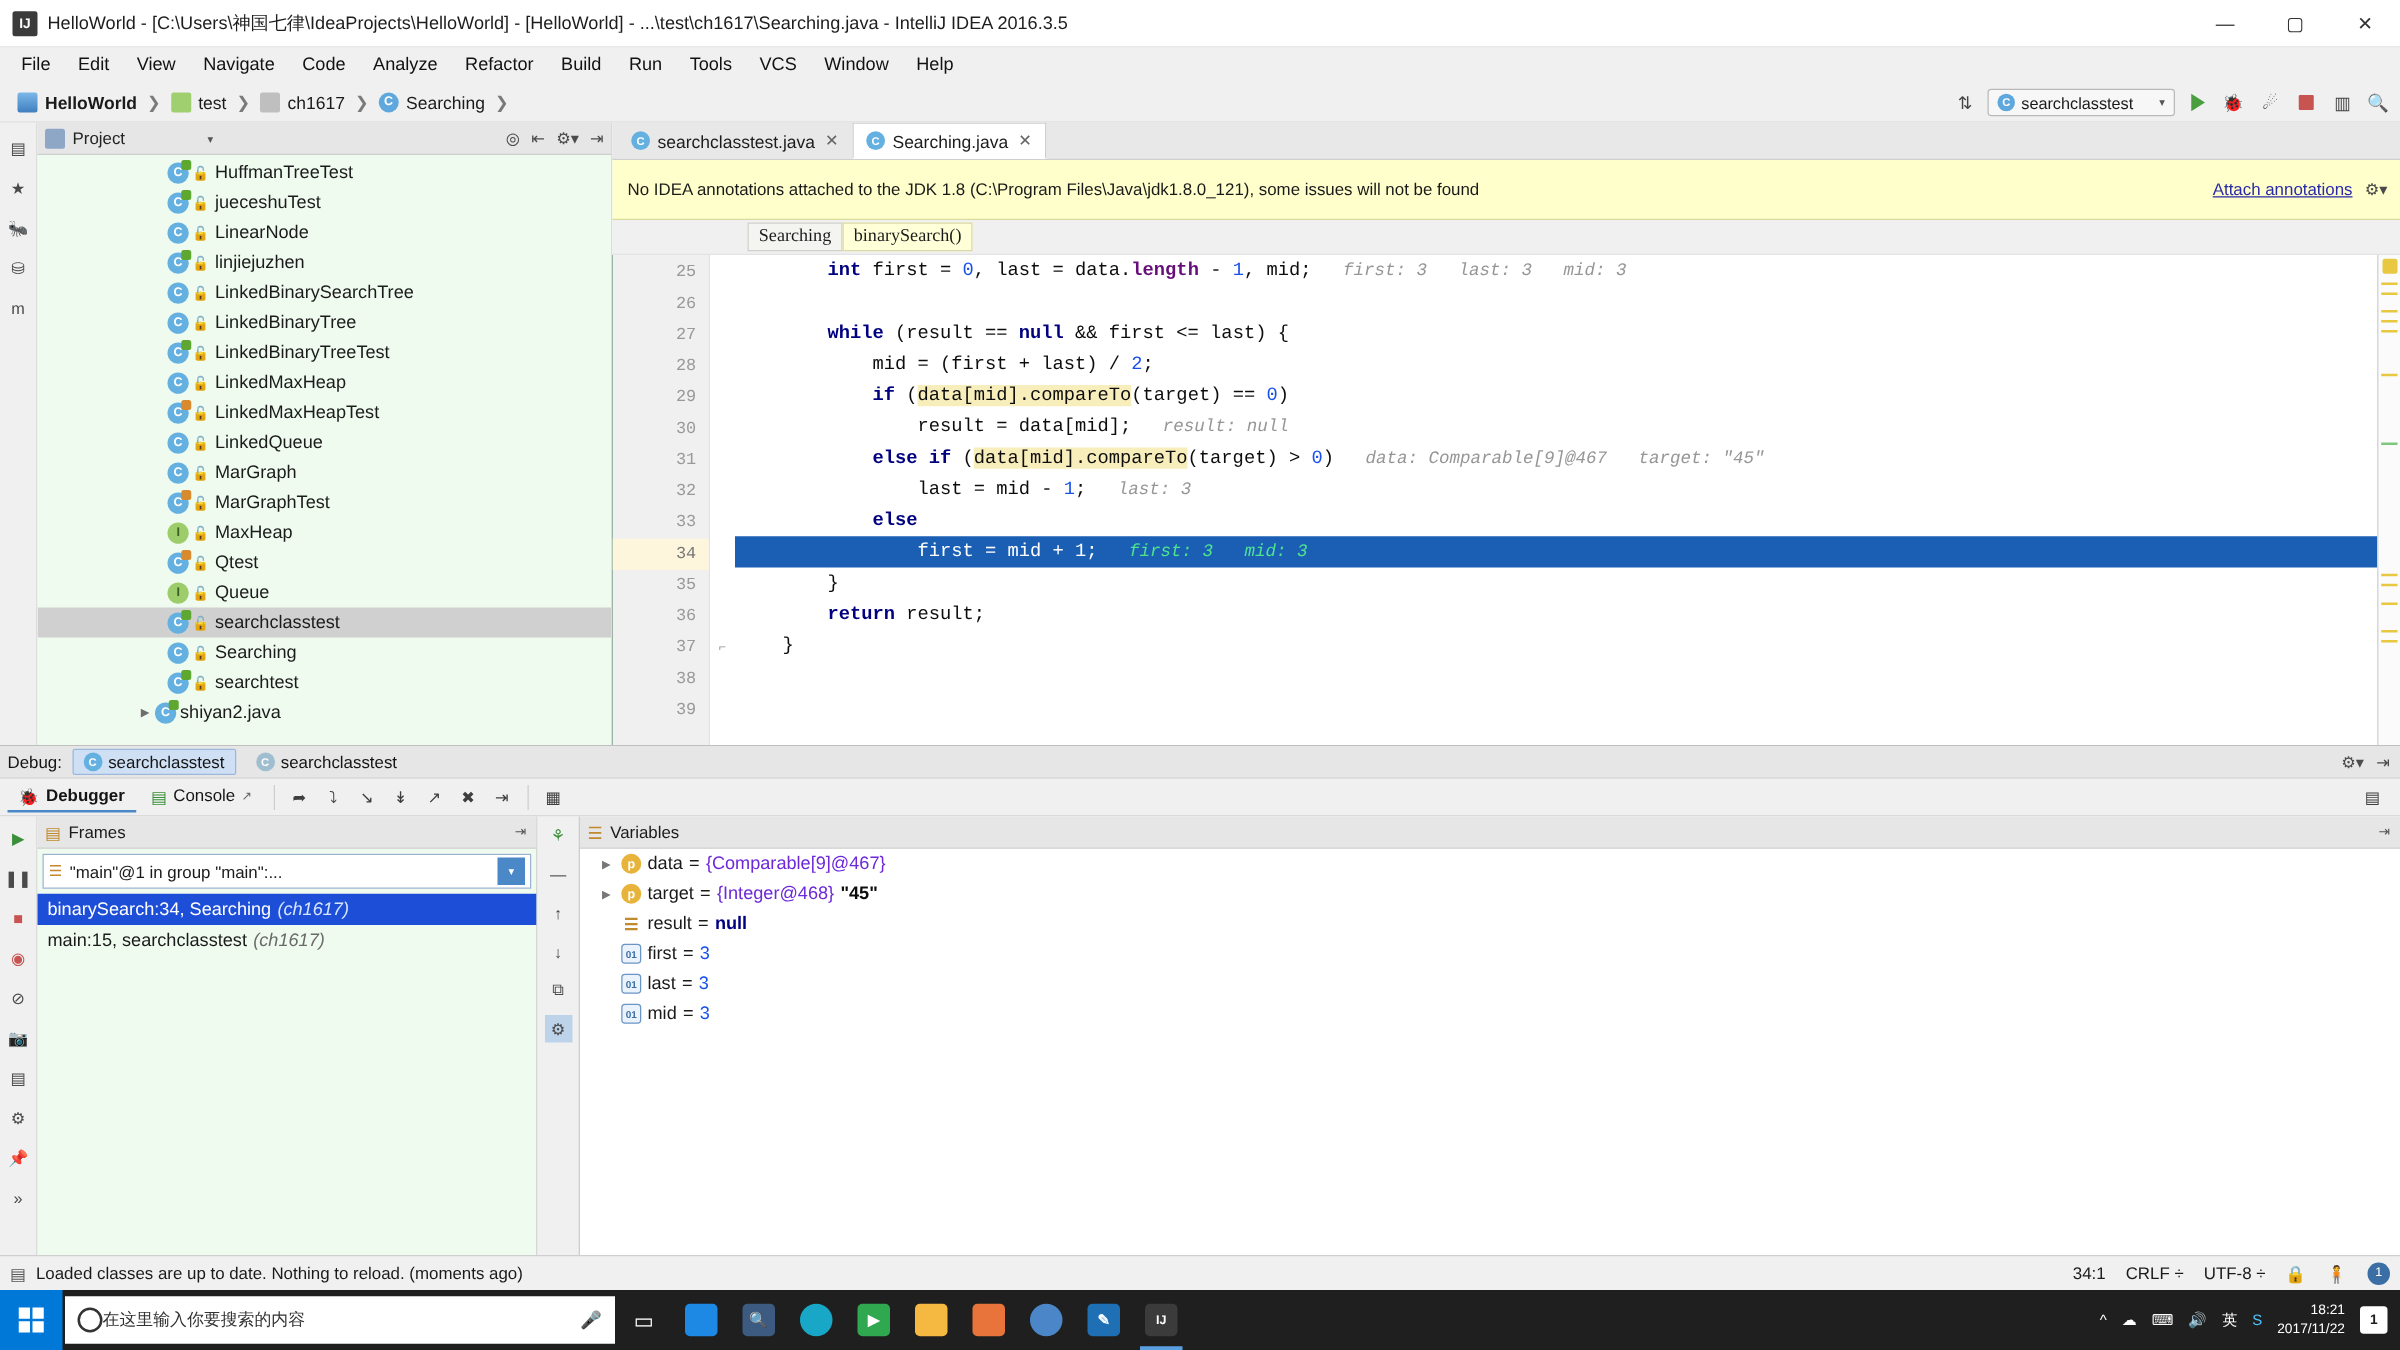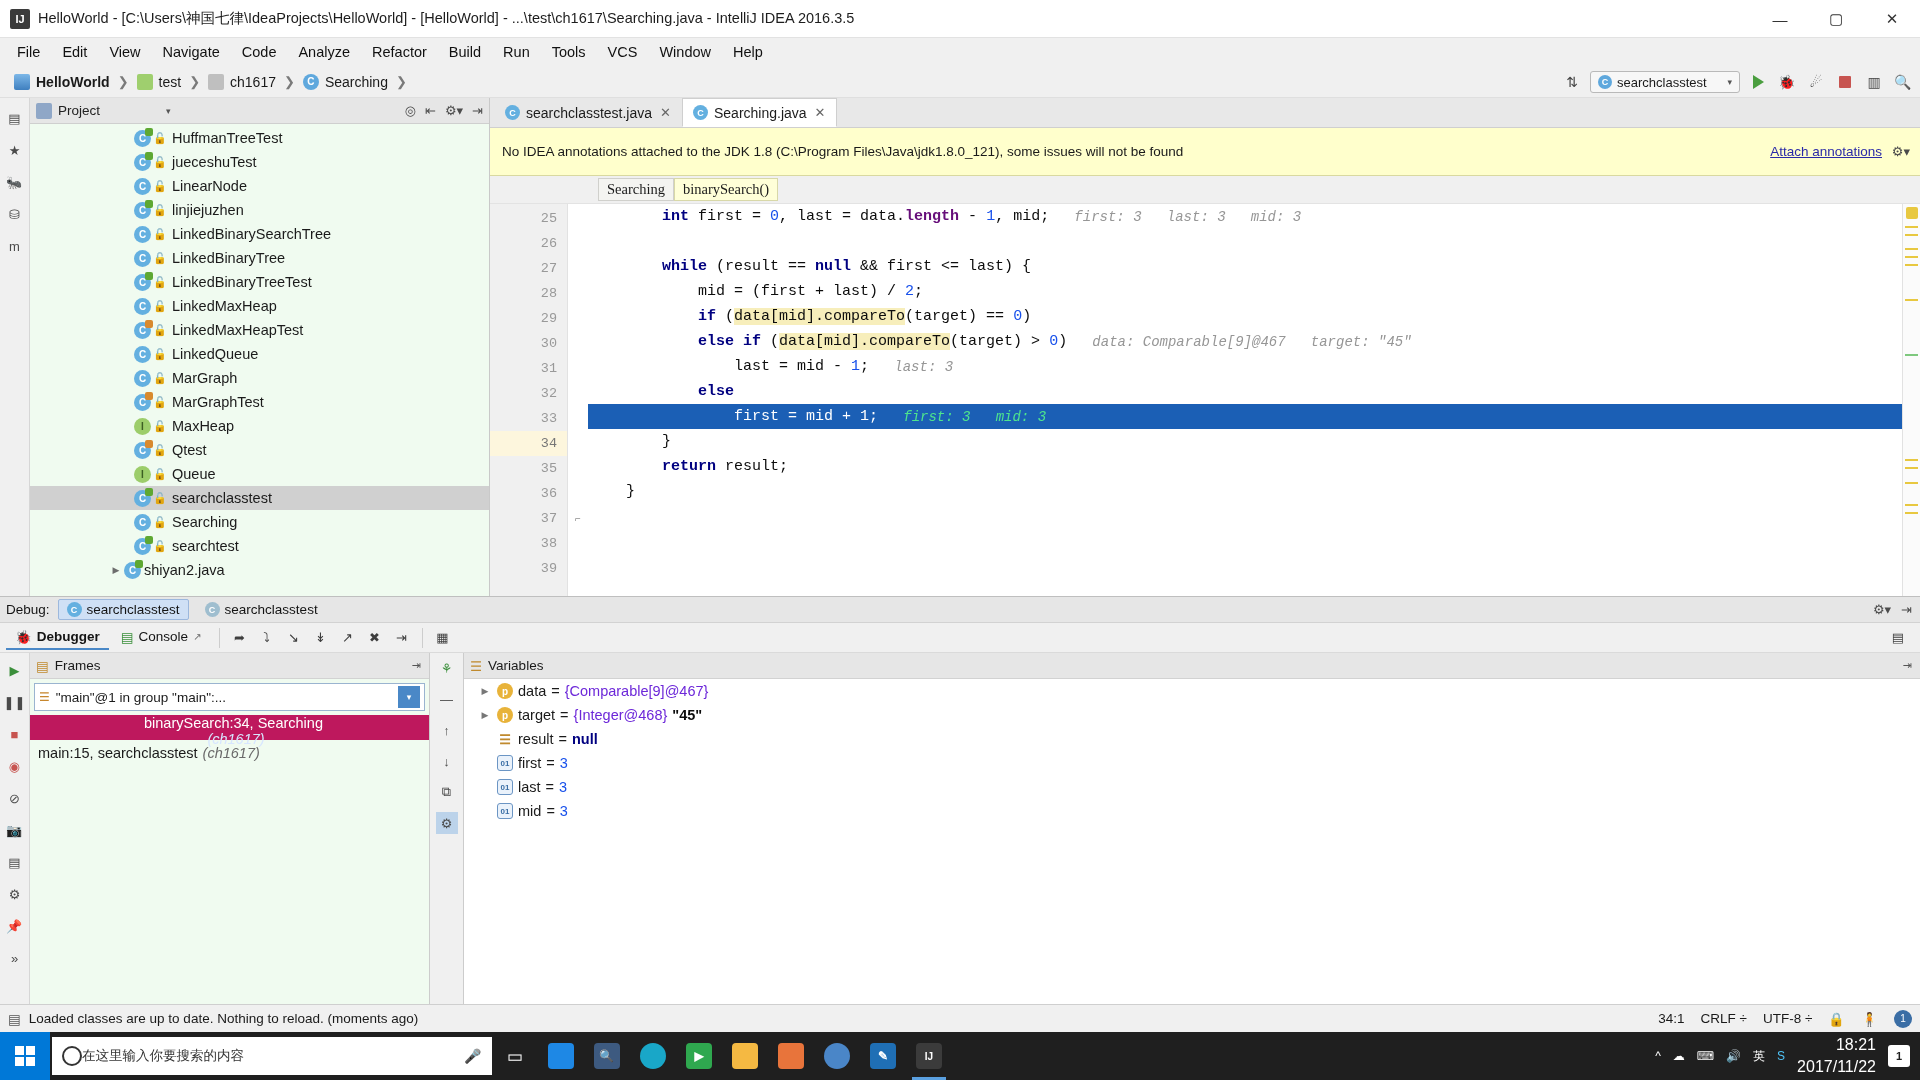--- a/index.html
+++ b/index.html
@@ -164,21 +164,21 @@
   .dstripicon { width:22px;height:22px;display:flex;align-items:center;justify-content:center;font-size:13px;color:#4a4a4a; }
   .framescol { width:400px;min-width:400px; display:flex; flex-direction:column;
                border-right:1px solid #cccccc; background:#f0fbf0; }
   .subhdr { height:26px;min-height:26px; background:#e6e6e6; display:flex; align-items:center;
             gap:6px; padding:0 6px; font-size:13.5px; border-bottom:1px solid #d2d2d2; position:relative; }
   .threadsel { height:28px; margin:4px; display:flex; align-items:center; gap:6px;
                background:#fff; border:1px solid #9ab4d0; font-size:13.5px; padding:0 4px; }
   .threadsel .dd { margin-left:auto; width:22px;height:22px;background:#4a88c7;color:#fff;
                    display:flex;align-items:center;justify-content:center;font-size:9px; }
   .frow { height:25px; display:flex; align-items:center; padding-left:8px; font-size:14.5px; }
-  .frow.sel { background:#be185d; color:#fff;flex-direction:column; }
+  .frow.sel { background:#1d4ed8; color:#fff; }
   .frow .pkg { font-style:italic; color:#6a6a6a; margin-left:5px; }
   .frow.sel .pkg { color:#d7e6ff; }
   .framesmid { width:34px;min-width:34px; background:#f0f0f0; border-right:1px solid #cccccc;
                display:flex; flex-direction:column; align-items:center; padding-top:4px; gap:9px; }
 
   .varscol { flex:1; display:flex; flex-direction:column; background:#fff; min-width:0; }
   .vrow { height:24px; display:flex; align-items:center; font-size:14.5px; padding-left:14px; gap:5px; }
   .vtwist { width:14px; text-align:center; color:#777; font-size:9px; }
   .vicon { width:16px;height:16px;display:inline-flex;align-items:center;justify-content:center;
            font-size:10px;font-weight:bold;border-radius:3px;flex:none; }
@@ -207,21 +207,21 @@
   .searchbox { width:440px;height:38px;background:#fff;display:flex;align-items:center;
                gap:0; padding:0 10px; margin-left:2px; }
   .searchbox .circ { width:20px;height:20px;border:2px solid #333;border-radius:50%; }
   .searchbox .stxt { font-size:13.5px; color:#333; }
   .tbtn { width:46px;height:48px;display:flex;align-items:center;justify-content:center; }
   .tapp { width:46px;height:48px;display:flex;align-items:center;justify-content:center;position:relative; }
   .tapp .sq { width:26px;height:26px;border-radius:4px; display:flex;align-items:center;
               justify-content:center;color:#fff;font-size:12px;font-weight:bold; }
   .tapp.active::after { content:""; position:absolute; bottom:0; left:6px; right:6px; height:3px; background:#5aa0e0; }
   .traynote { margin-left:auto; display:flex; align-items:center; gap:12px; padding-right:10px; color:#fff; font-size:12px; }
-  .clock { display:flex; flex-direction:column; align-items:flex-end; color:#fff; font-size:16px; line-height:1.35; }
+  .clock { display:flex; flex-direction:column; align-items:flex-end; color:#fff; font-size:11px; line-height:1.35; }
   .notifbadge { width:22px;height:22px;background:#fff;color:#1f1f1f;border-radius:3px;
                 display:flex;align-items:center;justify-content:center;font-size:11px;font-weight:bold; }
 </style>
 </head>
 <body>
 
 <div class="app">
 
   <div class="titlebar">
     <div class="app-icon">IJ</div>
@@ -471,20 +471,21 @@
           <div class="fline">⌐</div>
           <div class="fline"></div>
           <div class="fline"></div>
         </div>
         <div class="codearea" id="codearea">
             <div class="cline"><span>        </span><span class="kw">int</span><span> first = </span><span class="num">0</span><span>, last = data.</span><span class="fld">length</span><span> - </span><span class="num">1</span><span>, mid;</span><span class="hint">   first: 3   last: 3   mid: 3</span></div>
             <div class="cline">&nbsp;</div>
             <div class="cline"><span>        </span><span class="kw">while</span><span> (result == </span><span class="kw">null</span><span> &amp;&amp; first &lt;= last) {</span></div>
             <div class="cline"><span>            mid = (first + last) / </span><span class="num">2</span><span>;</span></div>
             <div class="cline"><span>            </span><span class="kw">if</span><span> (</span><span class="mark">data[mid].compareTo</span><span>(target) == </span><span class="num">0</span><span>)</span></div>
+            <div class="cline"><span>                result = data[mid];</span><span class="hint">   result: null</span></div>
             <div class="cline"><span>            </span><span class="kw">else if</span><span> (</span><span class="mark">data[mid].compareTo</span><span>(target) &gt; </span><span class="num">0</span><span>)</span><span class="hint">   data: Comparable[9]@467   target: "45"</span></div>
             <div class="cline"><span>                last = mid - </span><span class="num">1</span><span>;</span><span class="hint">   last: 3</span></div>
             <div class="cline"><span>            </span><span class="kw">else</span></div>
             <div class="cline hl"><span>                first = mid + 1;</span><span class="hint-g">   first: 3   mid: 3</span></div>
             <div class="cline"><span>        }</span></div>
             <div class="cline"><span>        </span><span class="kw">return</span><span> result;</span></div>
             <div class="cline"><span>    }</span></div>
             <div class="cline">&nbsp;</div>
             <div class="cline">&nbsp;</div>
           </div>

